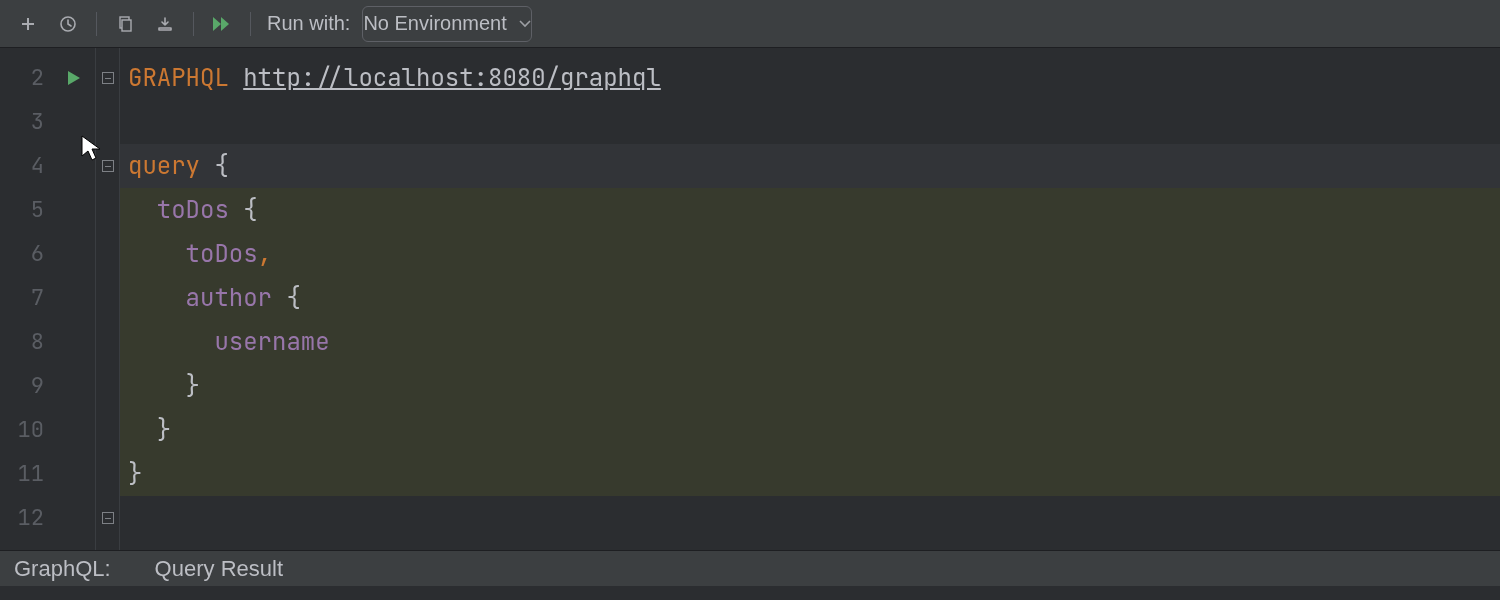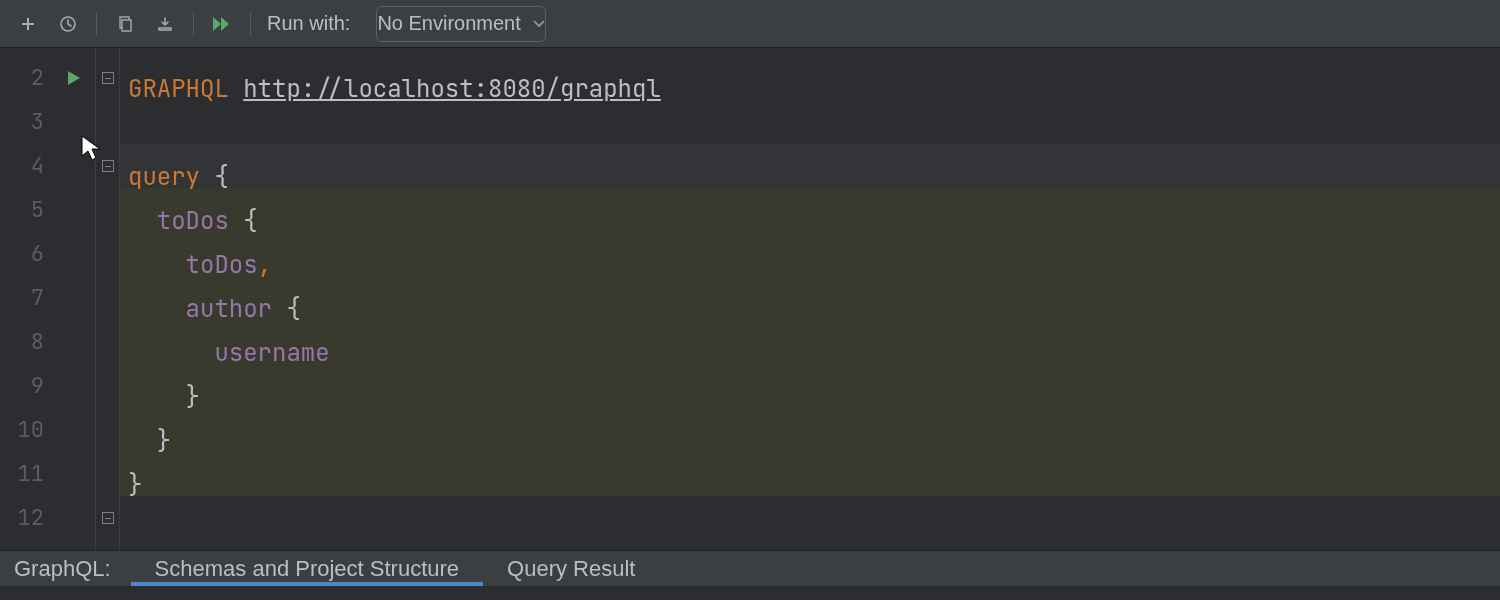--- a/index.html
+++ b/index.html
@@ -35,21 +35,21 @@
   .tb-sep {
     width: 1px;
     height: 24px;
     background: #55585e;
     margin: 0 4px;
   }
   .tb-label {
     color: #bcbec4;
     font-size: 20px;
     margin-left: 4px;
-    margin-right: 18px;
+    margin-right: 4px;
     white-space: nowrap;
   }
   .tb-select {
     display: flex;
     align-items: center;
     border: 1px solid #5e6066;
     border-radius: 6px;
     padding: 4px 0;
     height: 36px;
     gap: 12px;
@@ -109,21 +109,21 @@
   }
   .fold-mark::before{
     content:"";
     position:absolute;
     left:2px; right:2px; top:5px;
     height:1px; background:#7d8085;
   }
 
   .code {
     flex: 1;
-    padding-top: 19px;
+    padding-top: 8px;
     position: relative;
   }
   .code-row {
     height: 44px;
     line-height: 44px;
     padding-left: 8px;
     white-space: pre;
     position: relative;
   }
   .hl-block {
@@ -303,19 +303,16 @@
     <div class="code-row"><span class="tok-brace">}</span></div>
   </div>
 
   <svg class="cursor-arrow" width="22" height="28" viewBox="0 0 22 28">
     <path d="M2 2 L2 22 L8 17 L12 26 L16 24 L12 15 L20 15 Z" fill="#ffffff" stroke="#000" stroke-width="1"></path>
   </svg>
 </div>
 
 <div class="bottom">
   <span class="bottom-label">GraphQL:</span>
-  <div class="bottom-tab active">
-    <span>Schemas and Project Structure</span>
-  </div>
   <div class="bottom-tab">
     <span>Query Result</span>
   </div>
 </div>
 
 </body></html>

